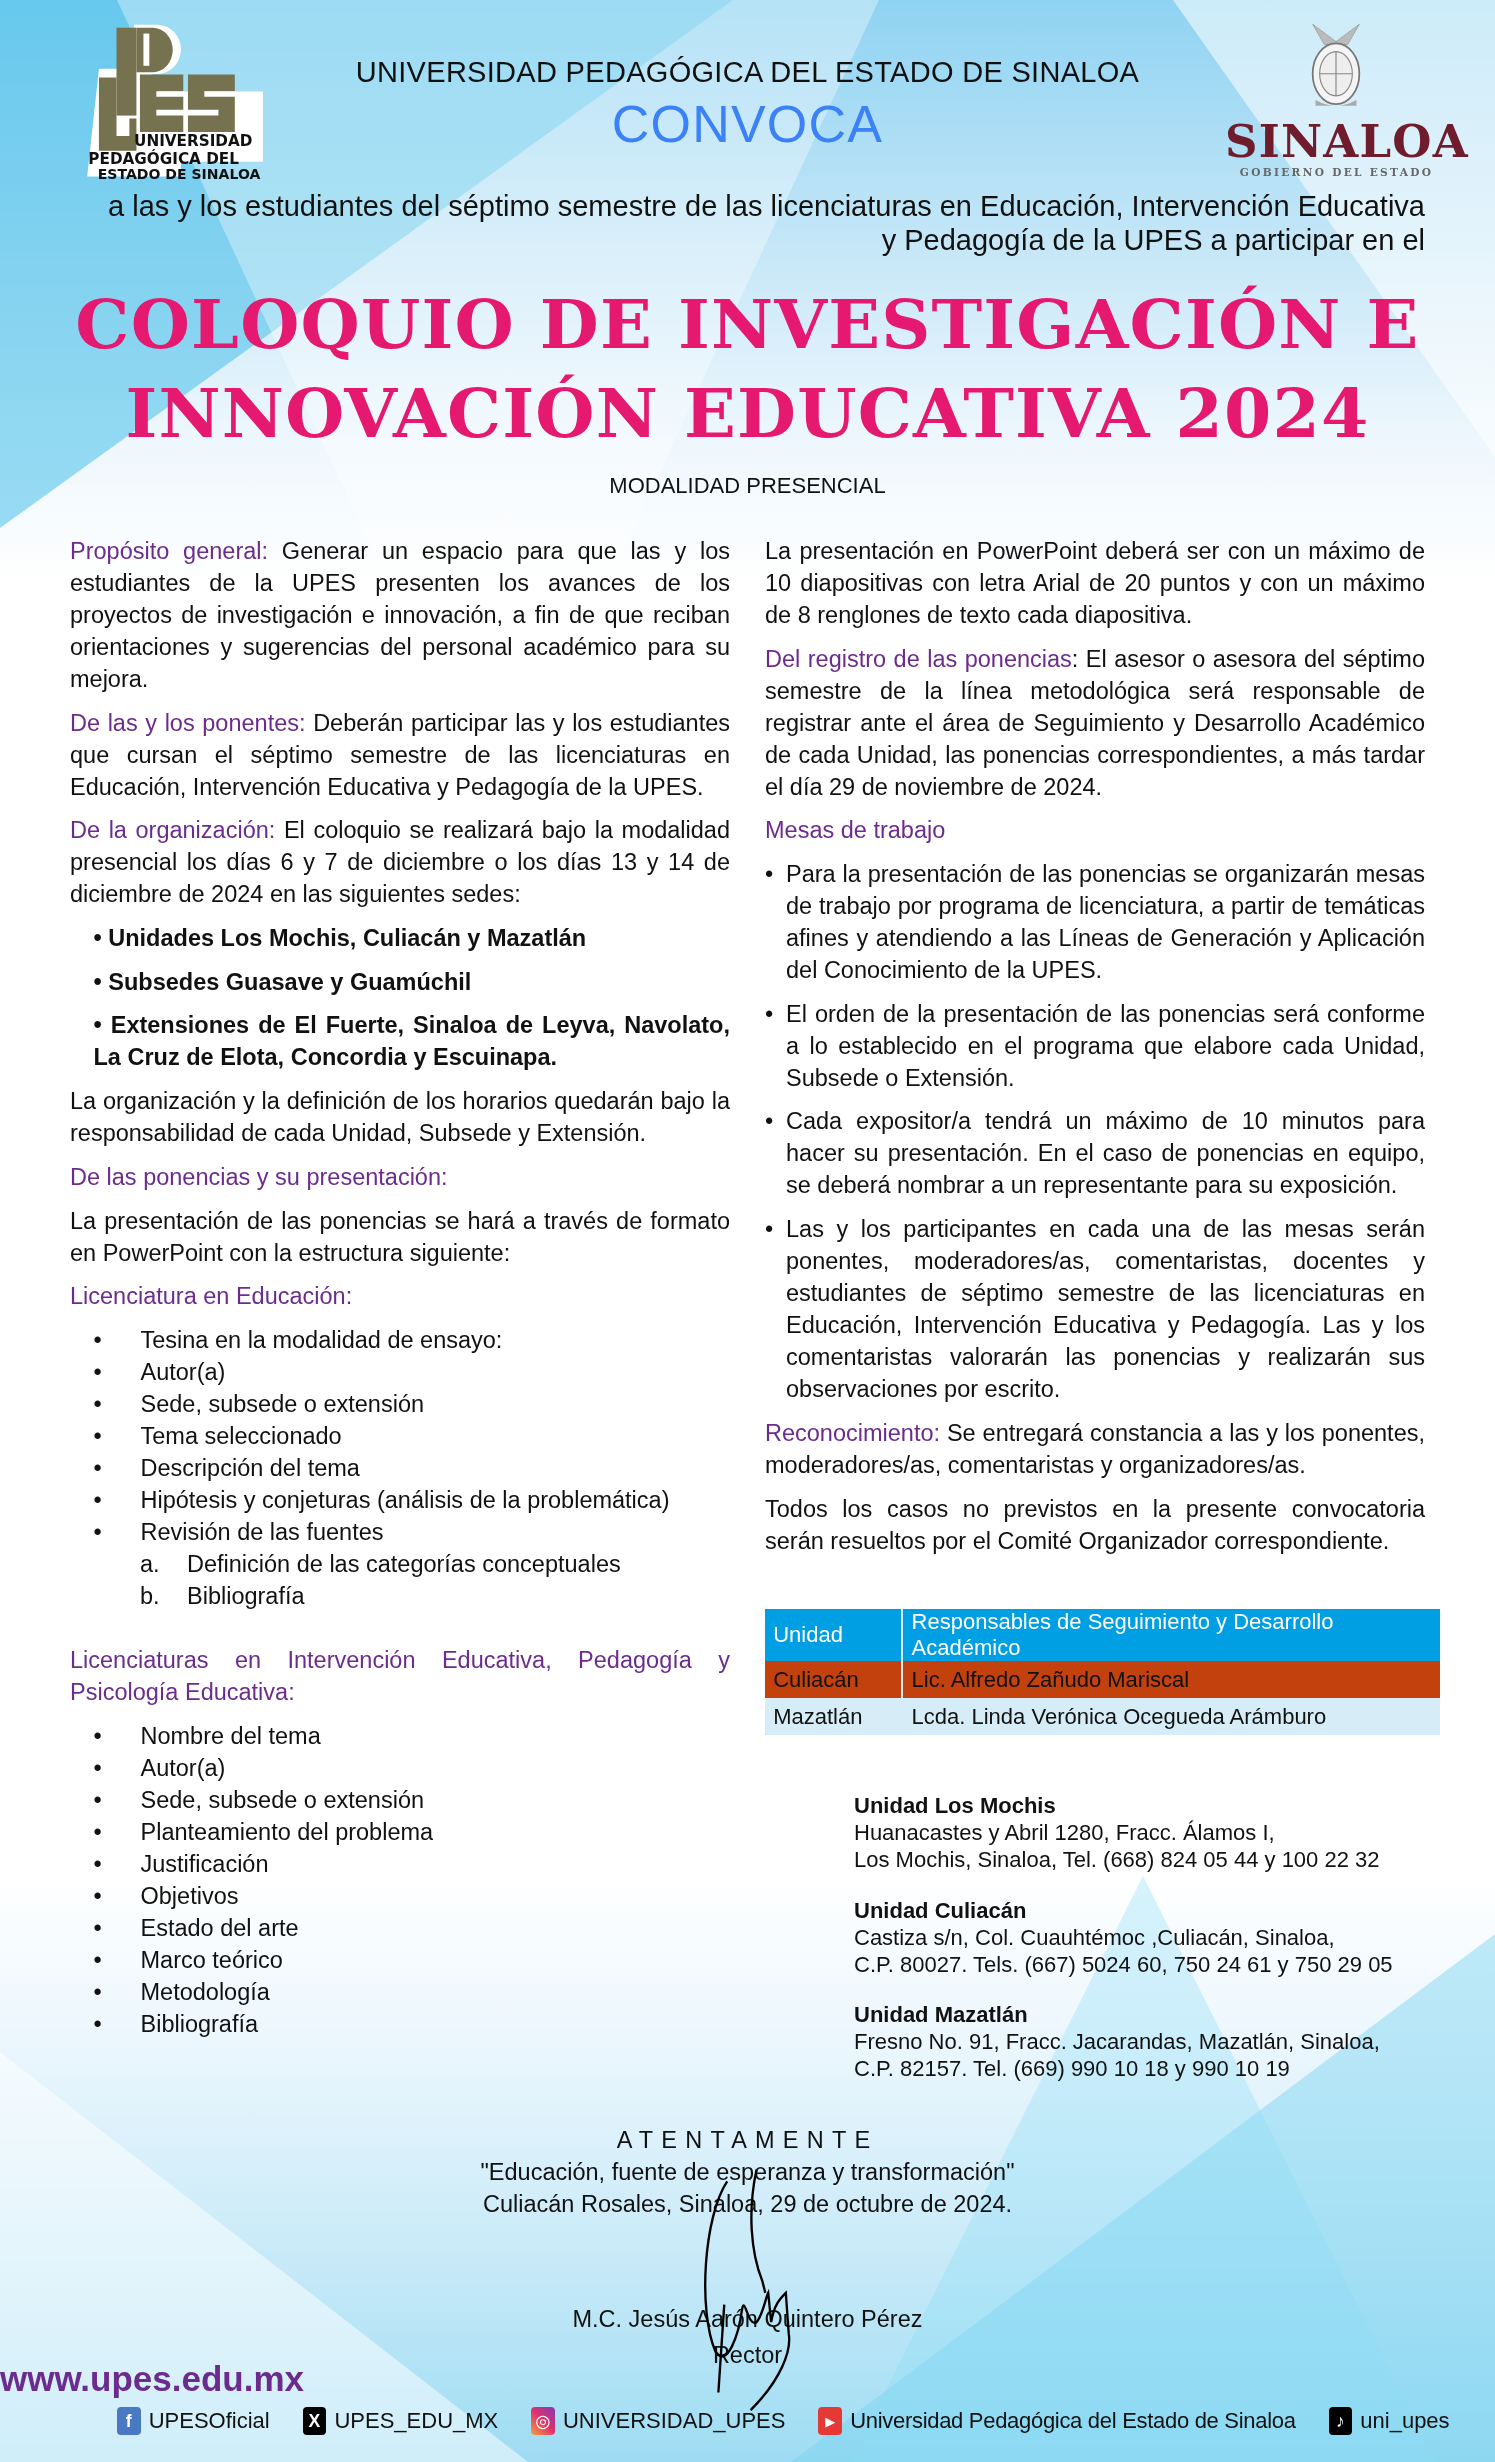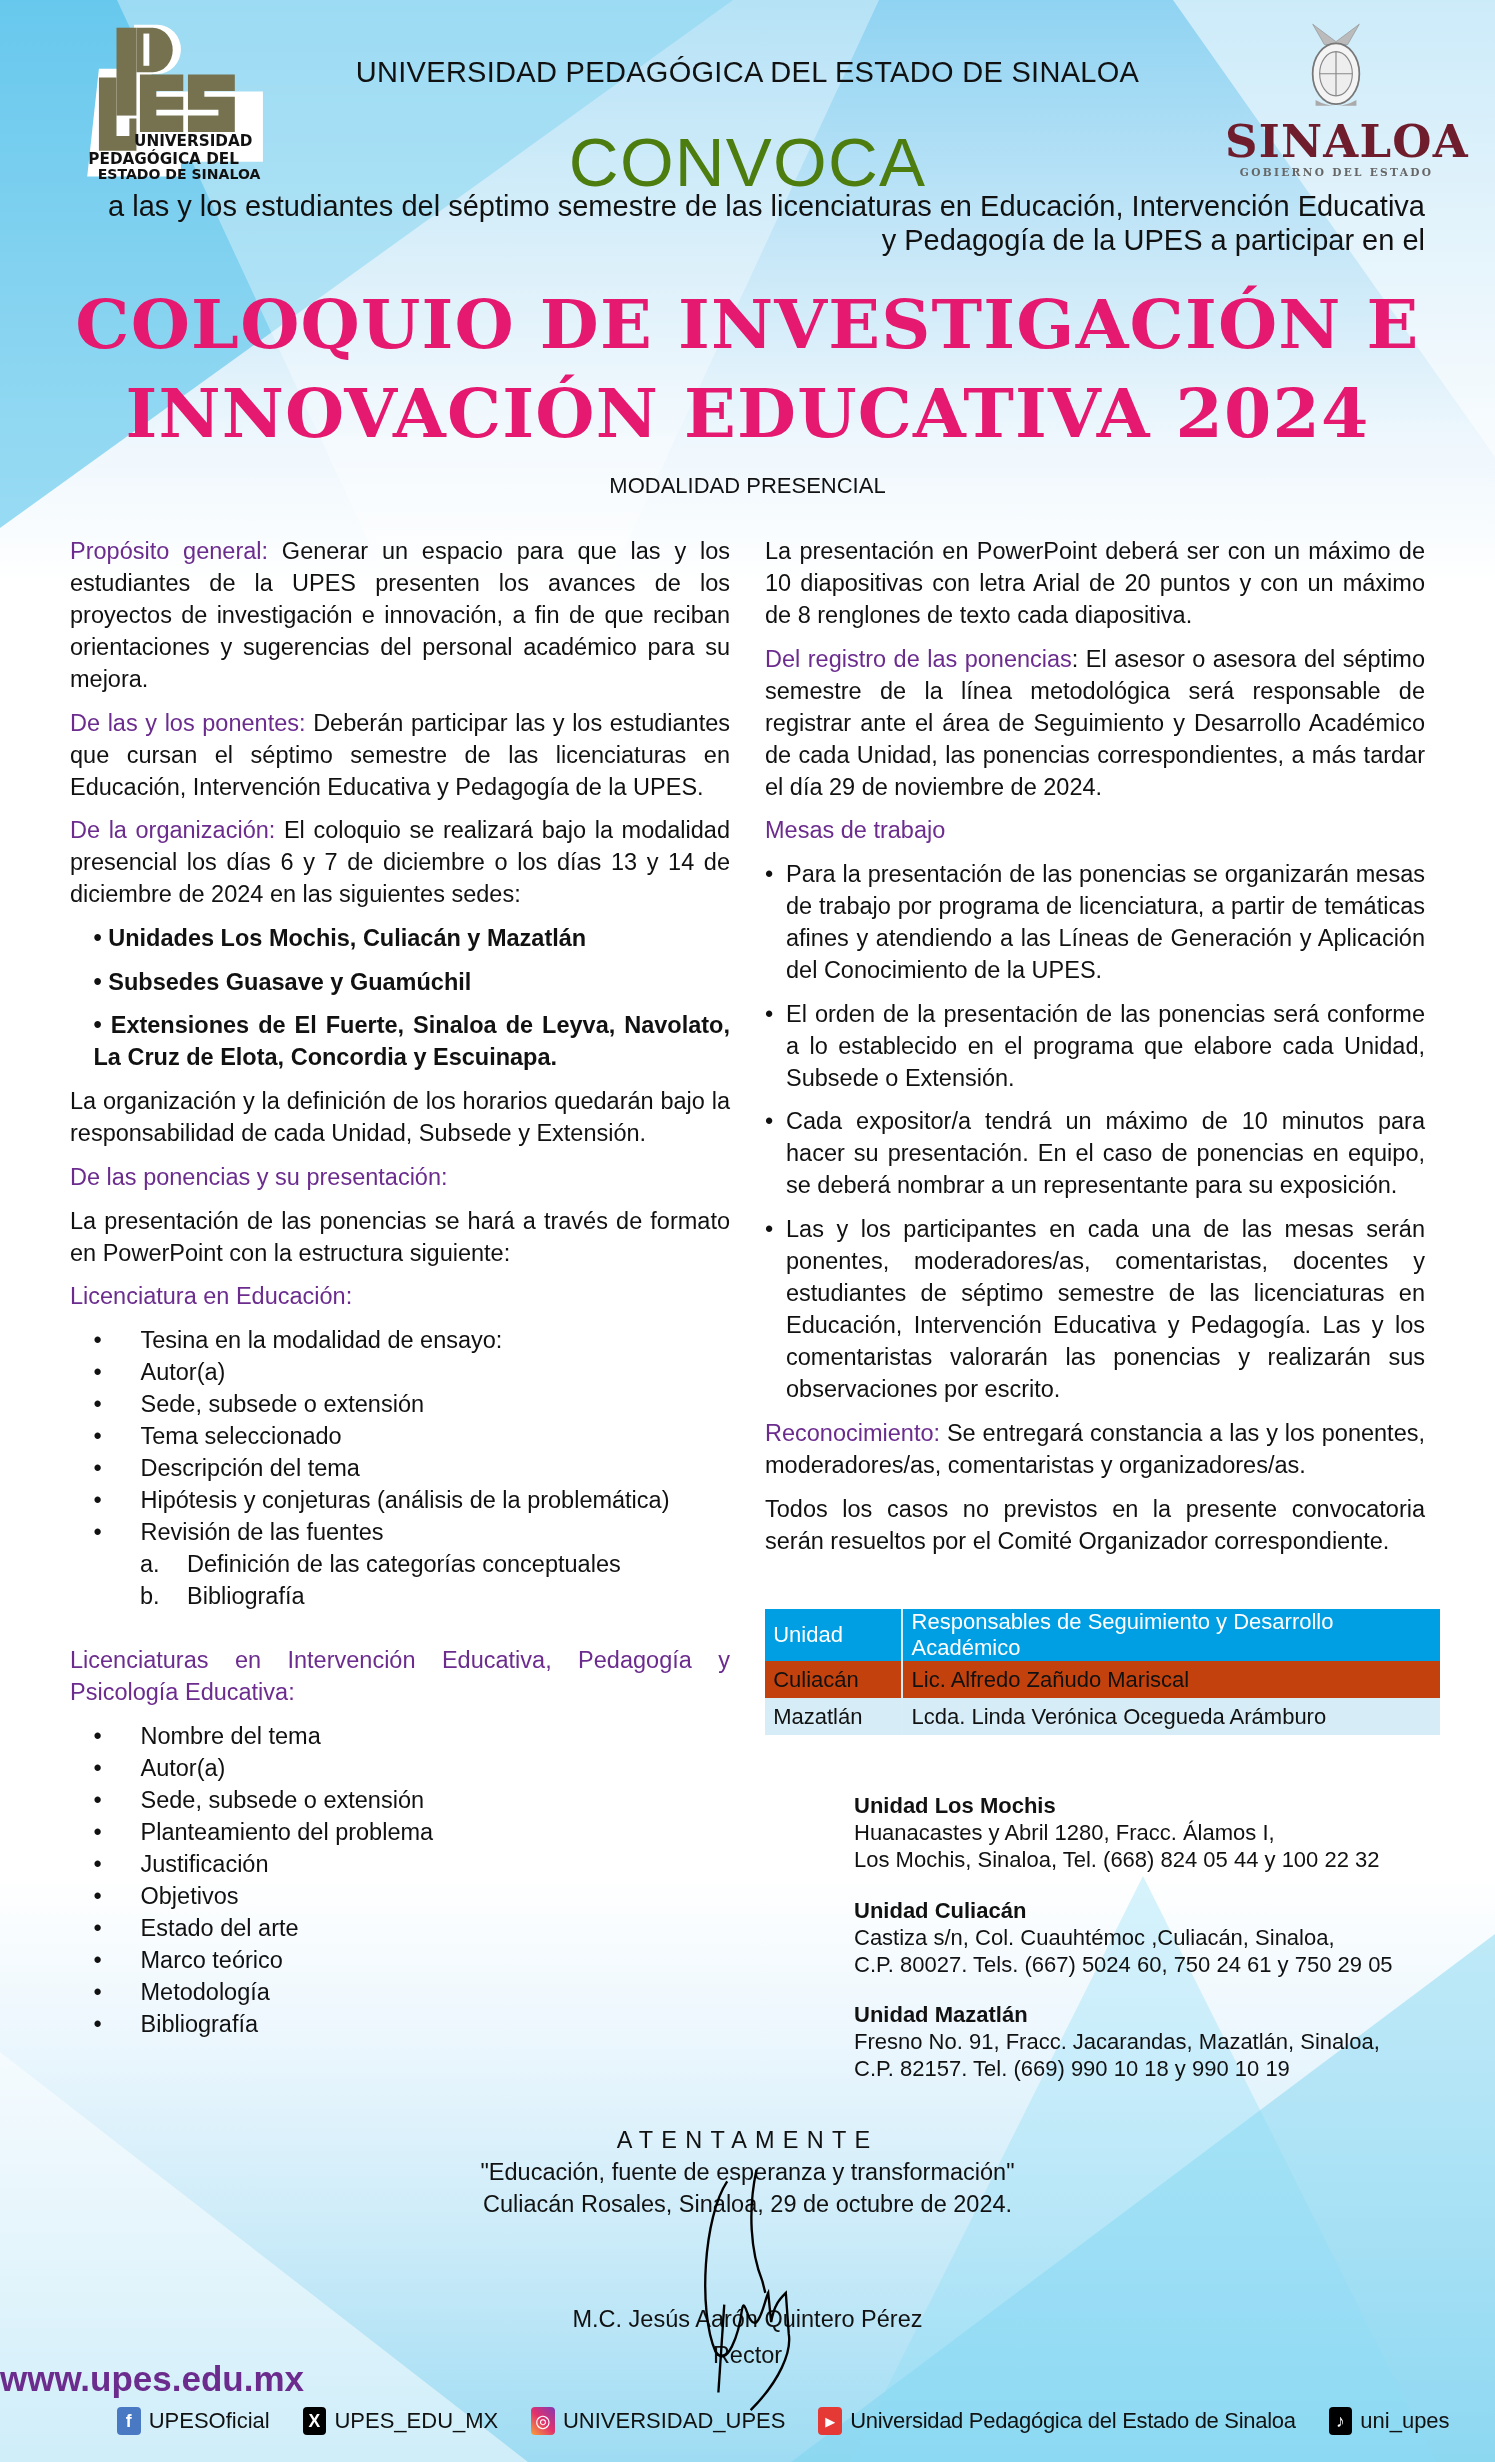--- a/index.html
+++ b/index.html
@@ -39,22 +39,22 @@
   
   .logo-upes { position: absolute; left: 87px; top: 16.4px; width: 182px; height: 164px; }
   .logo-sinaloa { position: absolute; left: 1225px; top: 17.6px; width: 223px; height: 158px; text-align:center; }
   .sinaloa-word { font-family: "DejaVu Serif", "Liberation Serif", serif; font-weight: bold;
     color: #6f1d2c; font-size: 45px; letter-spacing: 1.2px; position:absolute; left:0; right:0; top: 97px; }
   .sinaloa-sub { font-family: "DejaVu Serif", serif; color:#666; font-size: 10.6px; letter-spacing: 2.3px;
     position:absolute; left:0; right:0; top: 148px; font-weight: bold; }
 
   .univ-title { position: absolute; left: 0; right: 0; top: 56px; text-align:center;
     font-size: 29px; color: #111; letter-spacing: 0.3px; }
-  .convoca { position: absolute; left: 0; right: 0; top: 123px; text-align:center;
-    font-size: 69px; color: #4d7c0f; font-weight: 300; letter-spacing: 1.2px; }
+  .convoca { position: absolute; left: 0; right: 0; top: 94px; text-align:center;
+    font-size: 52px; color: #3b82f6; font-weight: 300; letter-spacing: 1.2px; }
   .intro { position: absolute; left: 70px; right: 70px; top: 189px; text-align:right;
     font-size: 29px; line-height: 34px; color: #111; }
 
   .main-title { position: absolute; left: 0; right: 0; top: 280px; text-align:center;
     font-family: "DejaVu Serif", "Liberation Serif", serif; font-weight: bold;
     color: #e5196f; font-size: 68px; line-height: 89px; letter-spacing: 1.2px; }
   .modalidad { position: absolute; left: 0; right: 0; top: 473px; text-align:center;
     font-size: 22px; color:#111; }
 
   

